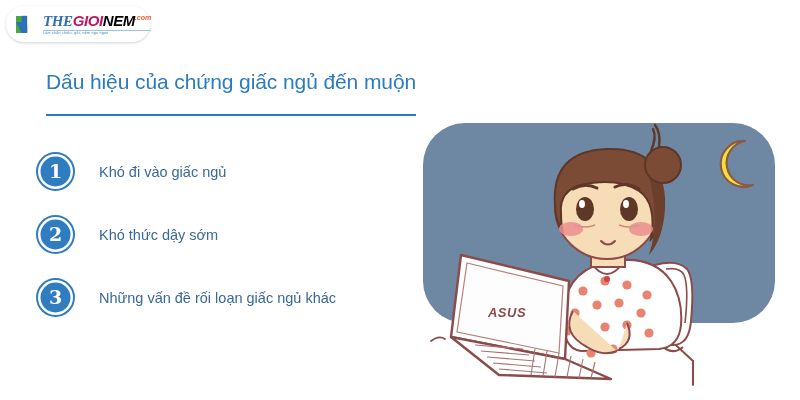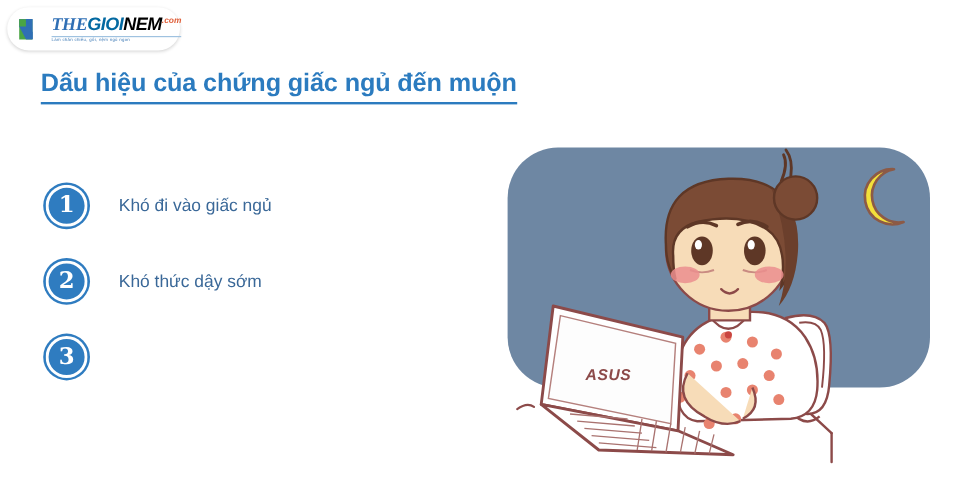--- a/index.html
+++ b/index.html
@@ -45,21 +45,21 @@
     line-height: 1;
   }
   .logo-word {
     font-size: 15px;
     font-weight: bold;
     font-style: italic;
     letter-spacing: -0.4px;
     white-space: nowrap;
   }
   .logo-word .w1 { color: #2f6fb5; font-family: Liberation Serif, serif; }
-  .logo-word .w2 { color: #0369a1; }
+  .logo-word .w2 { color: #be185d; }
   .logo-word .w3 { color: #000000; }
   .logo-word .w4 {
     color: #e0613c;
     font-size: 7px;
     font-weight: bold;
     vertical-align: super;
     letter-spacing: 0;
   }
   .logo-rule {
     height: 1px;
@@ -72,27 +72,27 @@
     letter-spacing: 0.25px;
     white-space: nowrap;
     transform: scale(1, 1);
   }
 
   
   .page-title {
     position: absolute;
     left: 34px;
     top: 58px;
-    margin: 0;
+    margin: 12px;
     font-size: 21px;
-    font-weight: bold;
+    font-weight: normal;
     color: #2b7bbf;
     letter-spacing: -0.1px;
     border-bottom: 2px solid #2b7bbf;
-    padding-bottom: 3px;
+    padding-bottom: 20px;
     display: inline-block;
     white-space: nowrap;
   }
 
   
   .symptom-list {
     position: absolute;
     left: 38px;
     top: 140px;
     width: 370px;
@@ -167,20 +167,21 @@
   <li class="symptom-item">
     <span class="badge">1</span>
     <span class="symptom-label">Khó đi vào giấc ngủ</span>
   </li>
   <li class="symptom-item">
     <span class="badge">2</span>
     <span class="symptom-label">Khó thức dậy sớm</span>
   </li>
   <li class="symptom-item">
     <span class="badge">3</span>
+    <span class="symptom-label">Những vấn đề rối loạn giấc ngủ khác</span>
   </li>
 </ul>
 
 <div class="illustration">
   <svg viewBox="0 0 375 300" width="375" height="300">
     <defs>
       <clipPath id="panelClip">
         <rect x="8" y="10" width="352" height="200" rx="42" ry="42"></rect>
       </clipPath>
     </defs>

